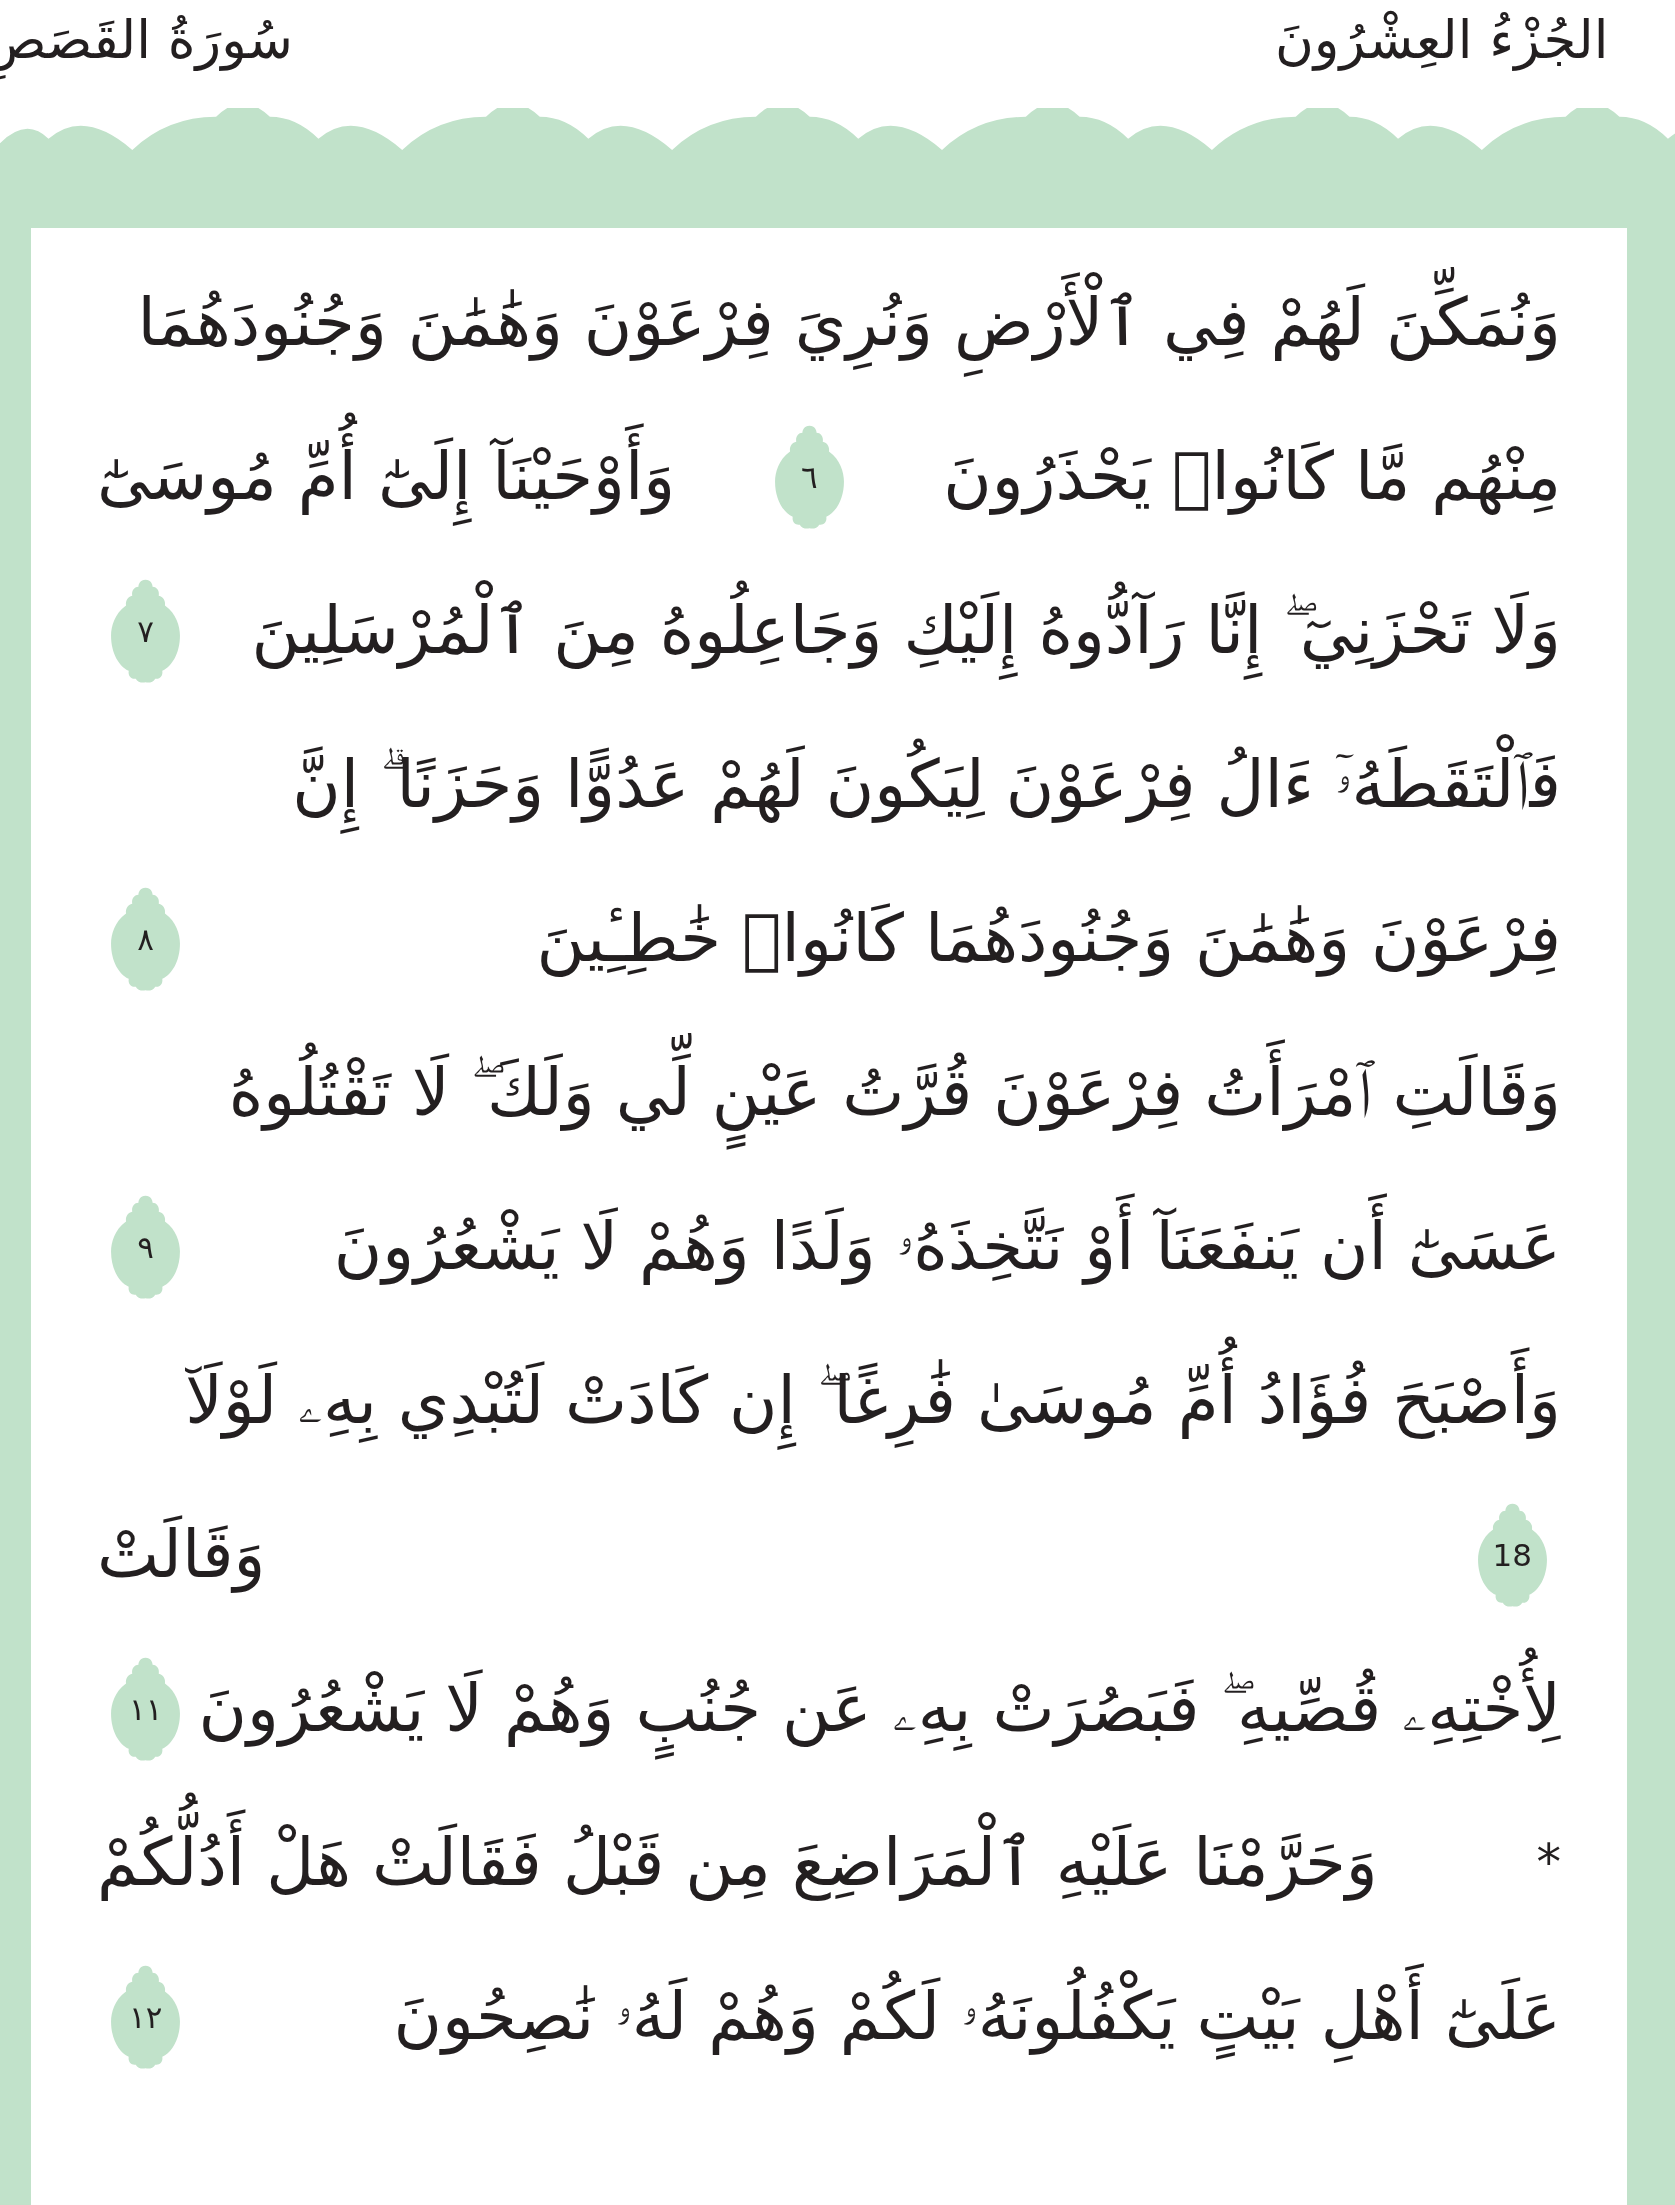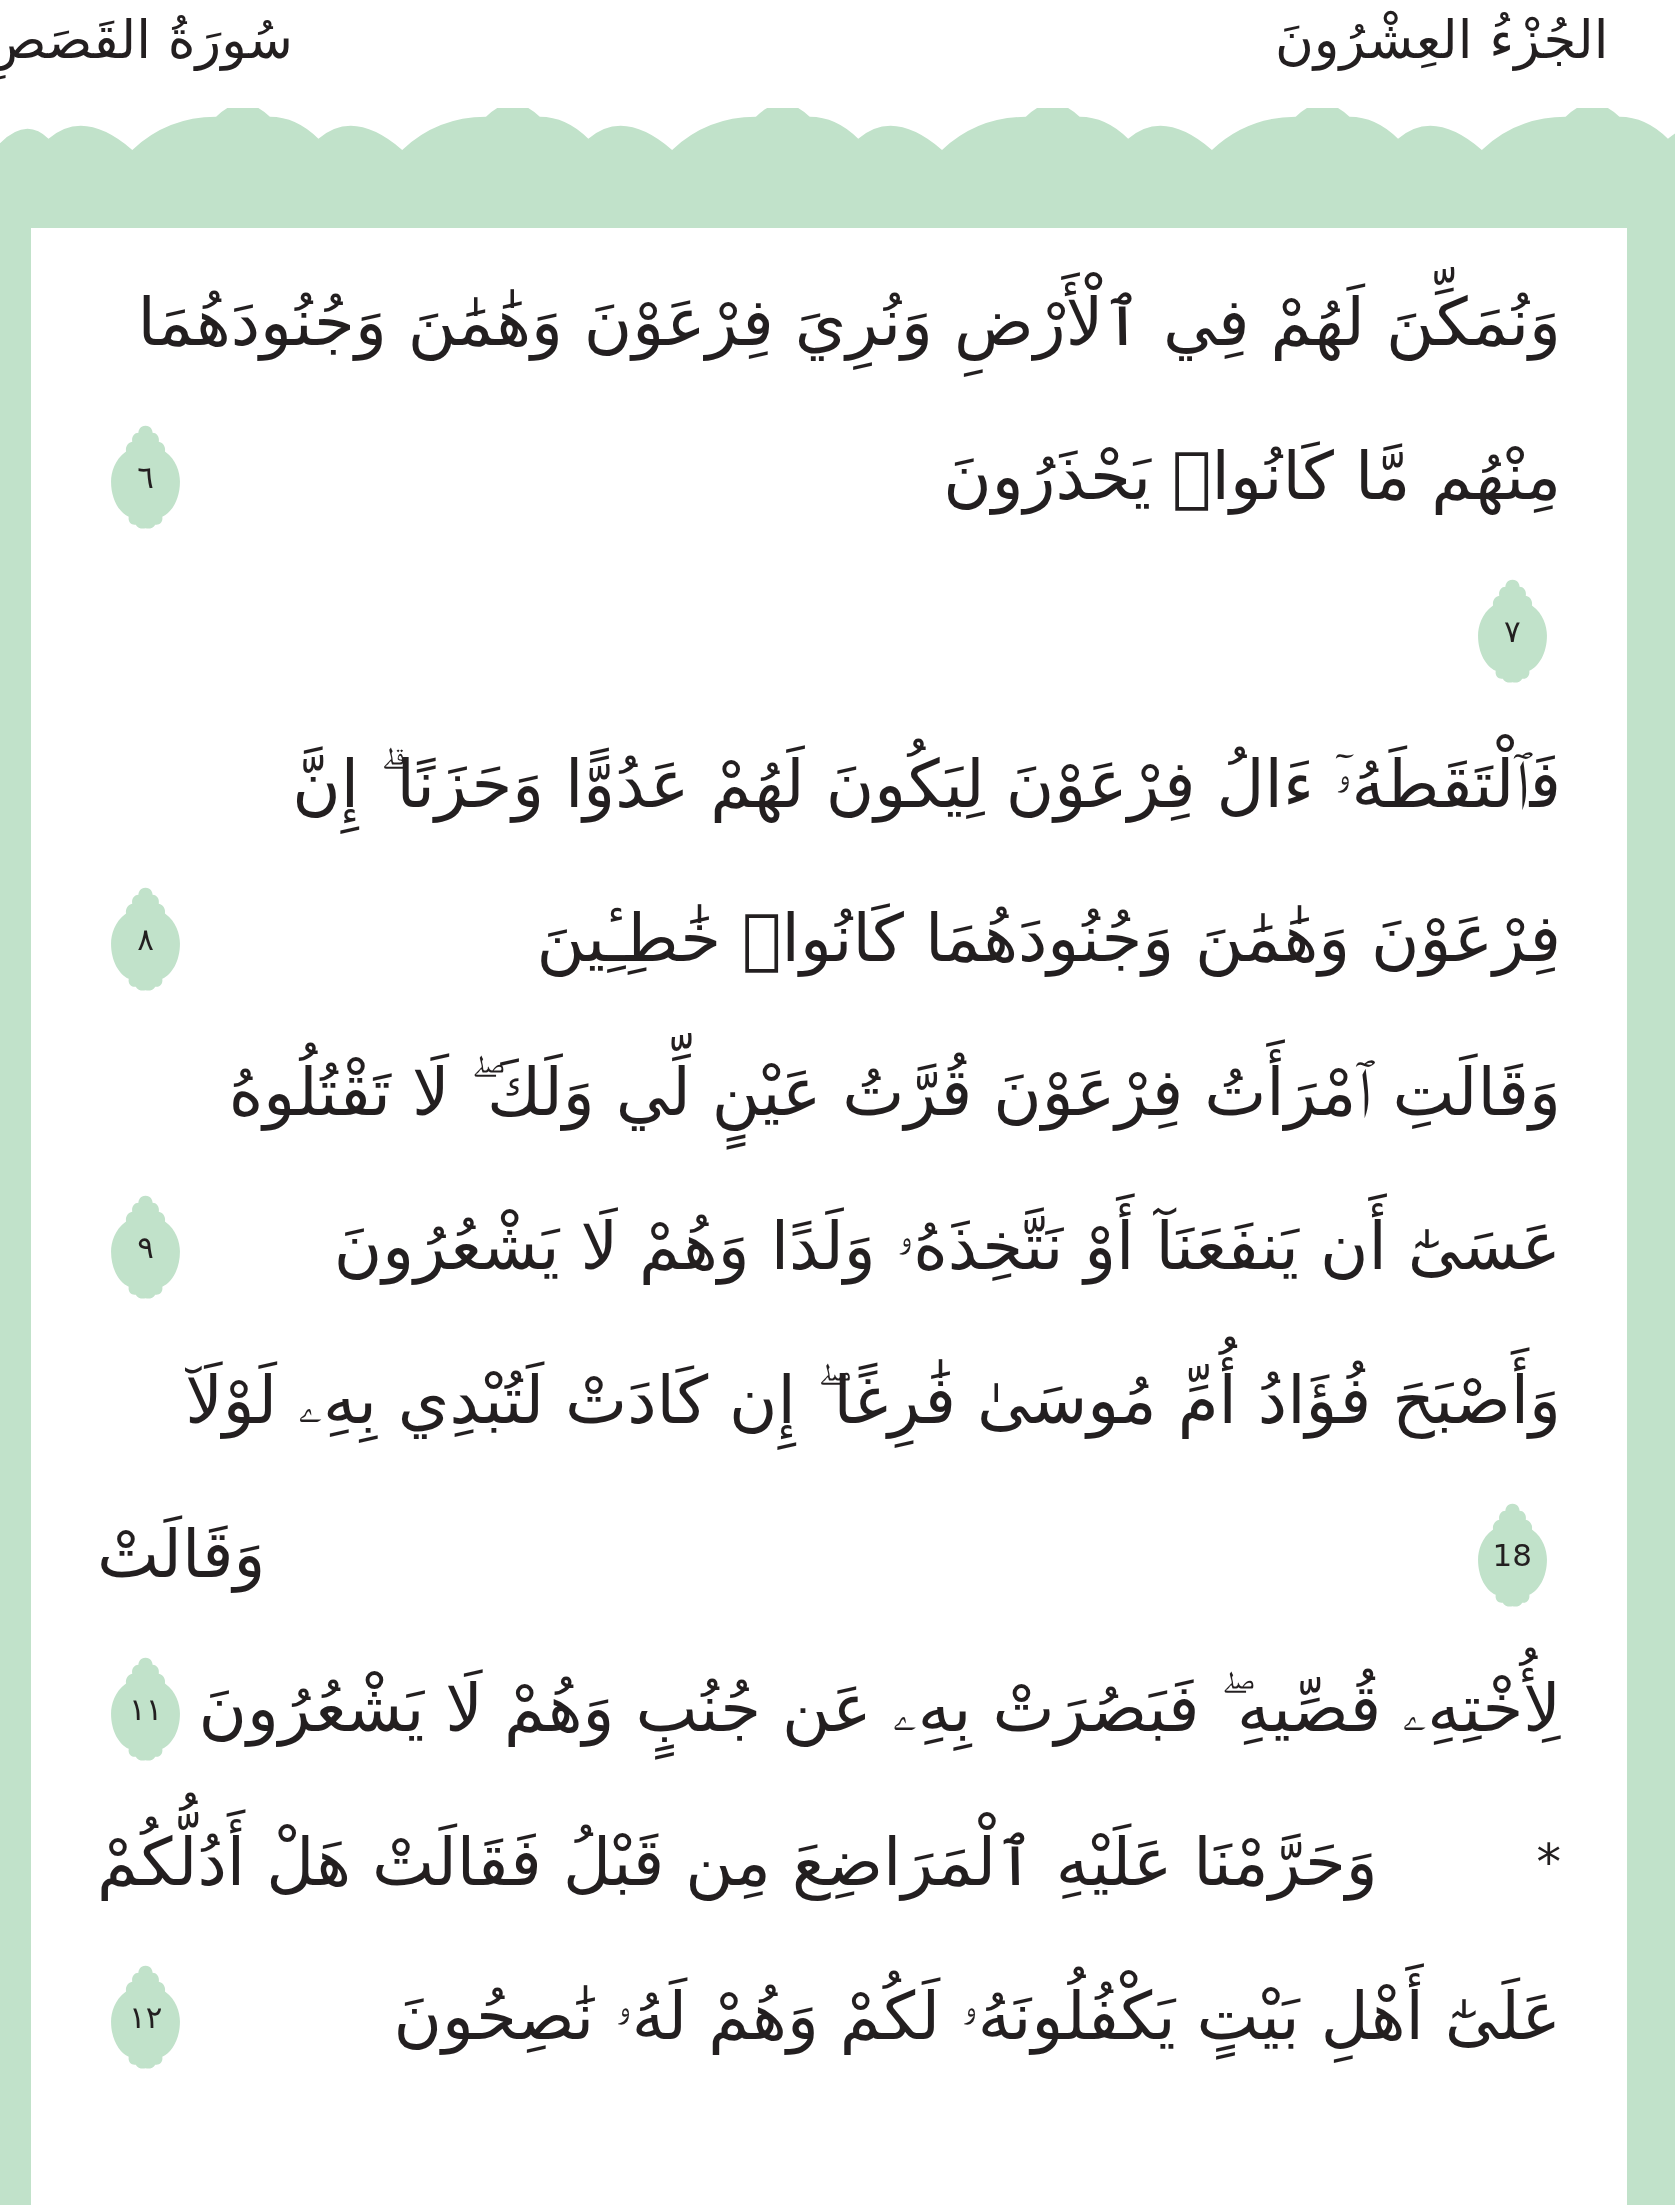--- a/index.html
+++ b/index.html
@@ -133,24 +133,26 @@
       </div>
 
       <div class="line">
         <span class="seg">مِنْهُم مَّا كَانُوا۟ يَحْذَرُونَ</span>
         <span class="marker">
           <svg viewBox="0 0 160 240">
               <path fill="#C1E2CA" d="M80 4 C92 4 96 14 96 20 C106 20 112 30 110 40 C120 42 126 52 124 62 C150 80 158 110 158 130 C158 170 140 200 118 210 C120 222 112 230 102 228 C98 236 88 238 80 236 C72 238 62 236 58 228 C48 230 40 222 42 210 C20 200 2 170 2 130 C2 110 10 80 36 62 C34 52 40 42 50 40 C48 30 54 20 64 20 C64 14 68 4 80 4 Z"></path>
             </svg>
           <span>٦</span>
         </span>
-      </div>
-
-
-      <div class="line">
+        <span class="seg">وَأَوْحَيْنَآ إِلَىٰٓ أُمِّ مُوسَىٰٓ</span>
+      </div>
+
+
+      <div class="line">
+        <span class="seg">وَلَا تَحْزَنِيٓ ۖ إِنَّا رَآدُّوهُ إِلَيْكِ وَجَاعِلُوهُ مِنَ ٱلْمُرْسَلِينَ</span>
         <span class="marker">
           <svg viewBox="0 0 160 240">
               <path fill="#C1E2CA" d="M80 4 C92 4 96 14 96 20 C106 20 112 30 110 40 C120 42 126 52 124 62 C150 80 158 110 158 130 C158 170 140 200 118 210 C120 222 112 230 102 228 C98 236 88 238 80 236 C72 238 62 236 58 228 C48 230 40 222 42 210 C20 200 2 170 2 130 C2 110 10 80 36 62 C34 52 40 42 50 40 C48 30 54 20 64 20 C64 14 68 4 80 4 Z"></path>
             </svg>
           <span>٧</span>
         </span>
       </div>
 
       <div class="line">
         <span class="seg">فَٱلْتَقَطَهُۥٓ ءَالُ فِرْعَوْنَ لِيَكُونَ لَهُمْ عَدُوًّا وَحَزَنًا ۗ إِنَّ</span>

